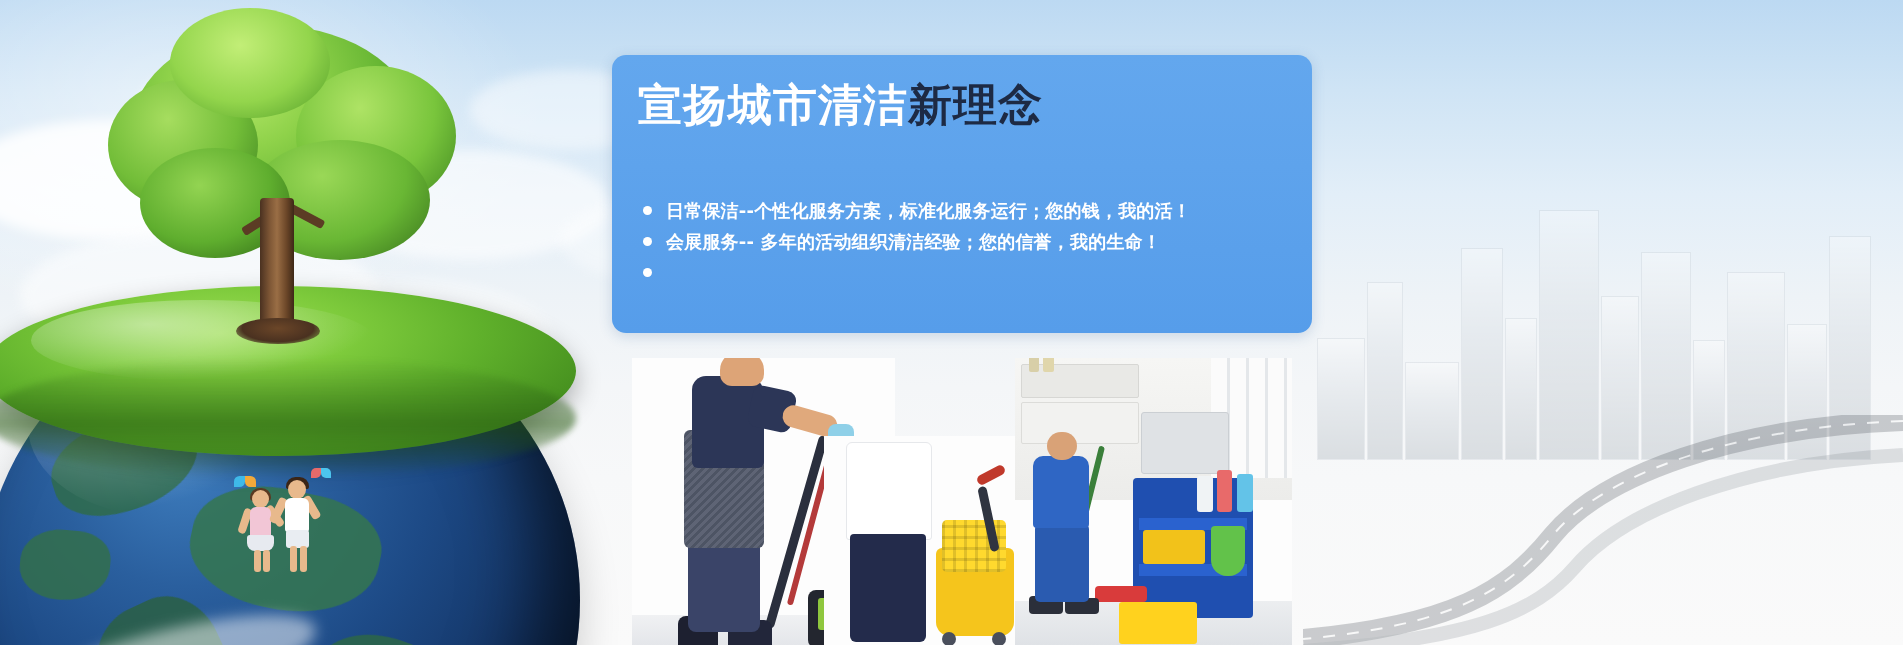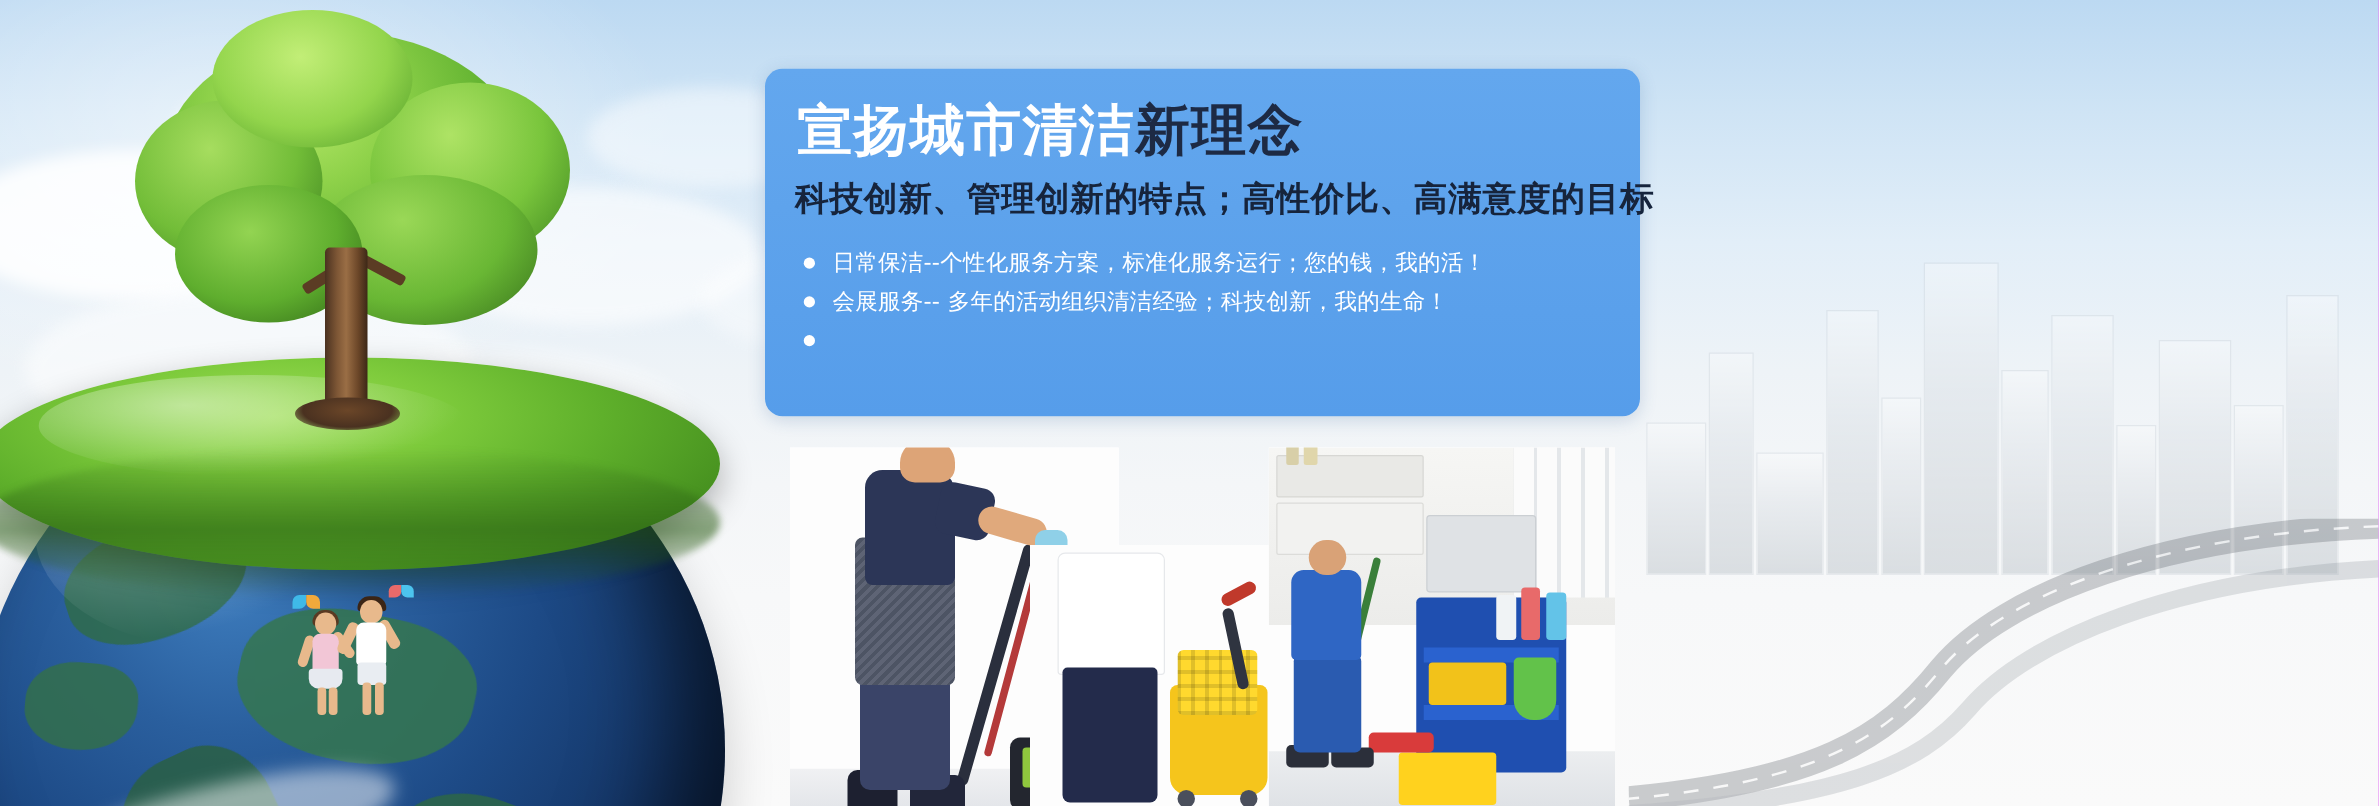--- a/index.html
+++ b/index.html
@@ -2,21 +2,21 @@
 <html><head>
 <meta charset="utf-8">
 <title>Banner</title>
 <style>
   html,body{margin:0;padding:0;}
   body{
     width:1903px;height:645px;overflow:hidden;
     font-family:"DejaVu Sans","Liberation Sans",sans-serif;
     background:#ffffff;
   }
-  #stage{position:relative;width:1903px;height:645px;overflow:hidden;background:#d946ef;}
+  #stage{position:relative;width:1903px;height:645px;overflow:hidden;background:#737373;}
 
   
   .sky{
     position:absolute;inset:0;
     background:
       linear-gradient(to bottom,
         #bcd9f2 0%,
         #cfe4f5 14%,
         #e2eef8 30%,
         #eef3f7 46%,
@@ -146,21 +146,21 @@
   .panel-head{
     position:absolute;left:26px;top:24px;
     font-size:44px;line-height:52px;font-weight:700;letter-spacing:1px;white-space:nowrap;
   }
   .h-white{color:#ffffff;}
   .h-dark{color:#1d2a44;}
   .panel-sub{
     position:absolute;left:24px;top:88px;white-space:nowrap;
     font-size:27px;line-height:34px;font-weight:700;color:#16243c;letter-spacing:.5px;
   }
-  .bullets{position:absolute;left:28px;top:140px;width:660px;}
+  .bullets{position:absolute;left:28px;top:140px;width:660px;font-weight:bold;}
   .bullet{
     position:relative;padding-left:26px;
     font-size:18px;line-height:31px;color:#ffffff;white-space:nowrap;letter-spacing:.2px;
   }
   .bullet .dot{
     position:absolute;left:3px;top:11px;width:9px;height:9px;border-radius:50%;
     background:#ffffff;
   }
 
   
@@ -319,30 +319,29 @@
         <span class="pw4"></span>
     </div>
   </div>
 
   <div class="panel">
 
     <div class="panel-head">
       <span class="h-white">宣扬城市清洁</span><span class="h-dark">新理念</span>
     </div>
 
-    <div class="panel-sub">科技创新、管理创新的特点；高性价比、高满意度的目标</div>
 
     <div class="bullets">
       <div class="bullet">
         <span class="dot"></span>
         <span>日常保洁--个性化服务方案，标准化服务运行；您的钱，我的活！</span>
       </div>
       <div class="bullet">
         <span class="dot"></span>
-        <span>会展服务-- 多年的活动组织清洁经验；科技创新，我的生命！</span>
+        <span>会展服务-- 多年的活动组织清洁经验；您的信誉，我的生命！</span>
       </div>
       <div class="bullet">
         <span class="dot"></span>
       </div>
     </div>
   </div>
 
   <div class="photos">
 
     <div class="ph ph1">

